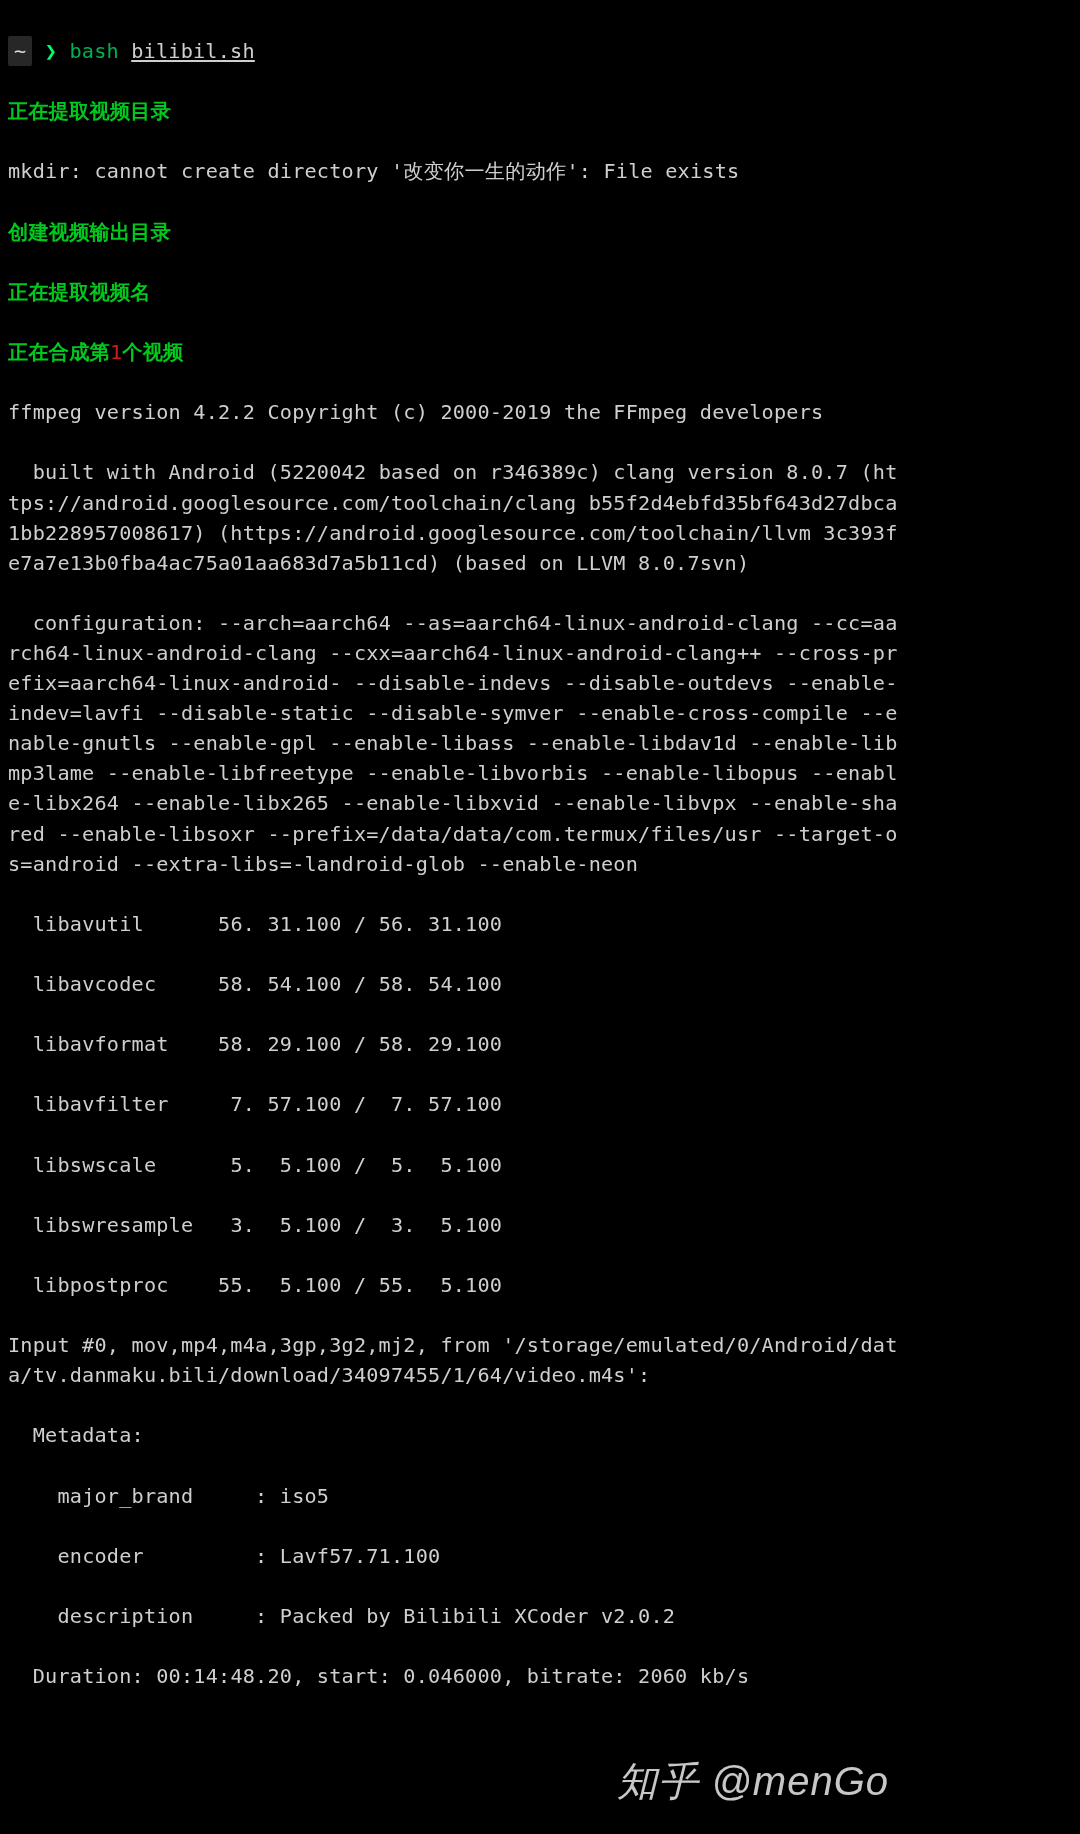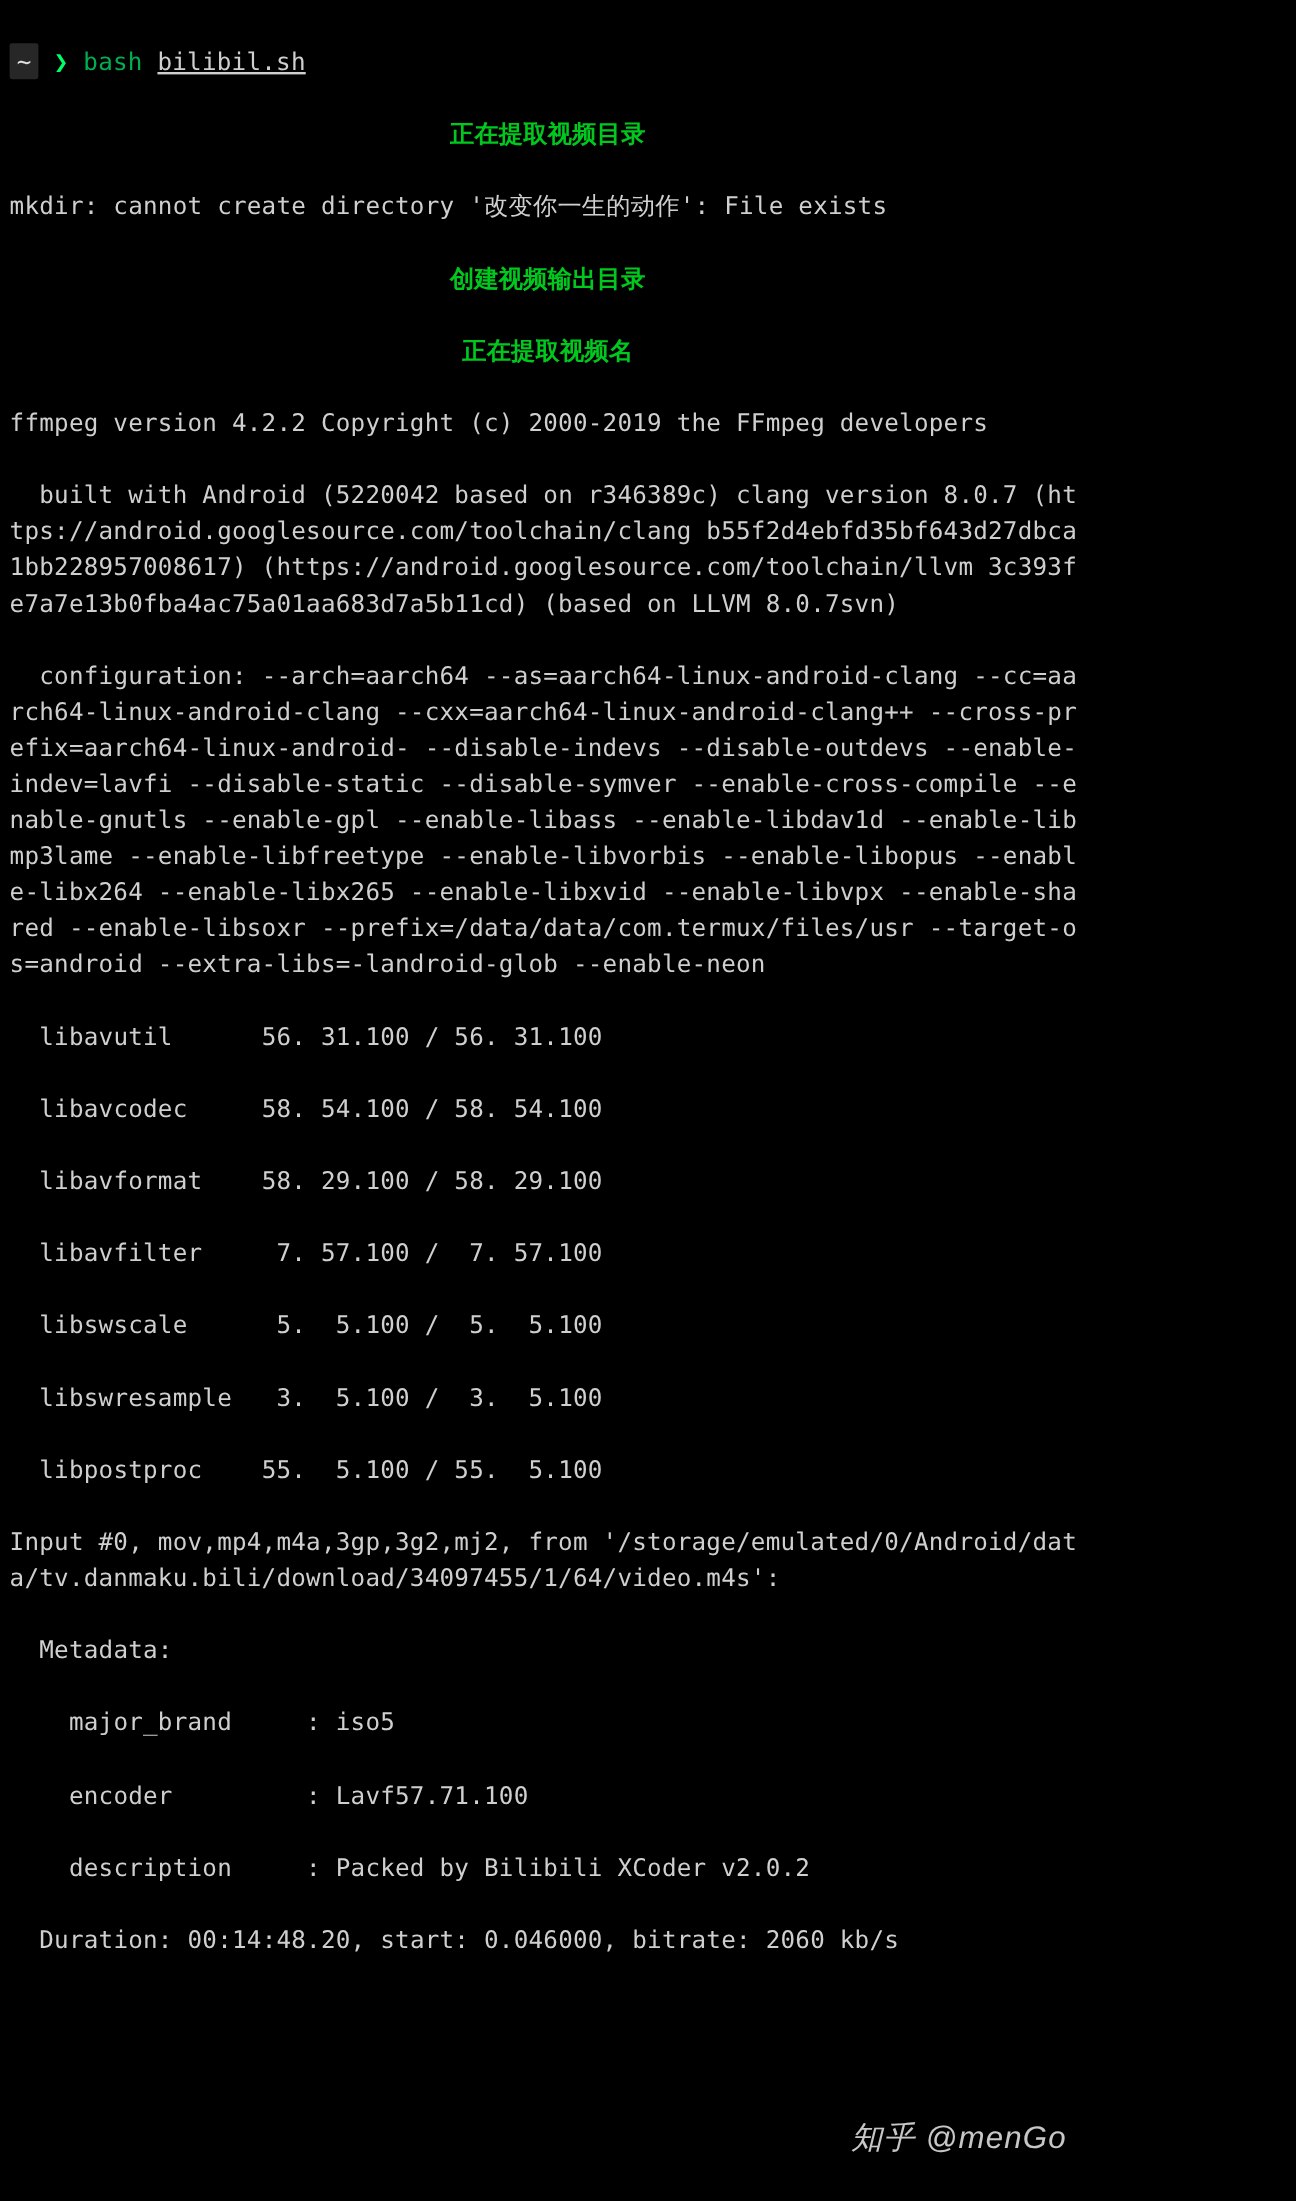--- a/index.html
+++ b/index.html
@@ -22,45 +22,46 @@
     box-sizing: border-box;
     white-space: pre-wrap;
     word-break: break-all;
     position: relative;
     letter-spacing: 0.2px;
   }
   .prompt-tilde { color:#e0e0e0; }
   .prompt-arrow { color:#00ff66; }
   .cmd { color:#00b050; }
   .arg { text-decoration: underline; color:#cfcfcf; }
-  .green { color:#00c81e; font-weight: bold; text-align: center; }
+  .green { color:#00c81e; font-weight: bold; }
   .red { color:#d11c1c; }
   .watermark {
     position: absolute;
     right: 24px;
     bottom: 38px;
     color: rgba(255,255,255,0.78);
     font-family: "Microsoft YaHei", sans-serif;
-    font-size: 26px;
+    font-size: 40px;
     font-style: italic;
     letter-spacing: 1px;
     pointer-events: none;
   }
   .line { display:block; }
   .prompt-box { display:inline-block; background:#272727; padding:0 6px; border-radius:2px; }
 </style>
 </head>
 <body>
 
 <div class="terminal">
 <span class="line"><span class="prompt-box"><span class="prompt-tilde">~</span></span> <span class="prompt-arrow">❯</span> <span class="cmd">bash</span> <span class="arg">bilibil.sh</span></span>
 <span class="line green">正在提取视频目录</span>
 <span class="line">mkdir: cannot create directory '改变你一生的动作': File exists</span>
 <span class="line green">创建视频输出目录</span>
 <span class="line green">正在提取视频名</span>
+<span class="line"><span class="green">正在合成第</span><span class="red">1</span><span class="green">个视频</span></span>
 <span class="line">ffmpeg version 4.2.2 Copyright (c) 2000-2019 the FFmpeg developers</span>
 <span class="line">  built with Android (5220042 based on r346389c) clang version 8.0.7 (https://android.googlesource.com/toolchain/clang b55f2d4ebfd35bf643d27dbca1bb228957008617) (https://android.googlesource.com/toolchain/llvm 3c393fe7a7e13b0fba4ac75a01aa683d7a5b11cd) (based on LLVM 8.0.7svn)</span>
 <span class="line">  configuration: --arch=aarch64 --as=aarch64-linux-android-clang --cc=aarch64-linux-android-clang --cxx=aarch64-linux-android-clang++ --cross-prefix=aarch64-linux-android- --disable-indevs --disable-outdevs --enable-indev=lavfi --disable-static --disable-symver --enable-cross-compile --enable-gnutls --enable-gpl --enable-libass --enable-libdav1d --enable-libmp3lame --enable-libfreetype --enable-libvorbis --enable-libopus --enable-libx264 --enable-libx265 --enable-libxvid --enable-libvpx --enable-shared --enable-libsoxr --prefix=/data/data/com.termux/files/usr --target-os=android --extra-libs=-landroid-glob --enable-neon</span>
 <span class="line">  libavutil      56. 31.100 / 56. 31.100</span>
 <span class="line">  libavcodec     58. 54.100 / 58. 54.100</span>
 <span class="line">  libavformat    58. 29.100 / 58. 29.100</span>
 <span class="line">  libavfilter     7. 57.100 /  7. 57.100</span>
 <span class="line">  libswscale      5.  5.100 /  5.  5.100</span>
 <span class="line">  libswresample   3.  5.100 /  3.  5.100</span>
 <span class="line">  libpostproc    55.  5.100 / 55.  5.100</span>

